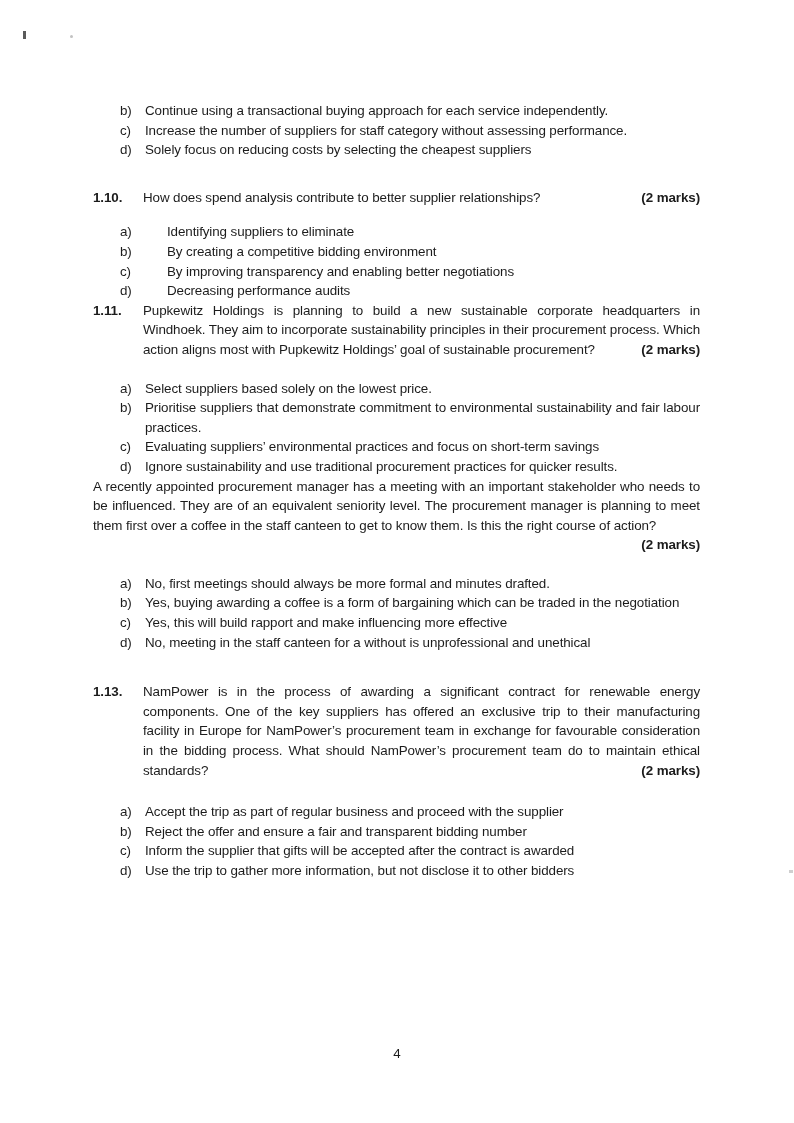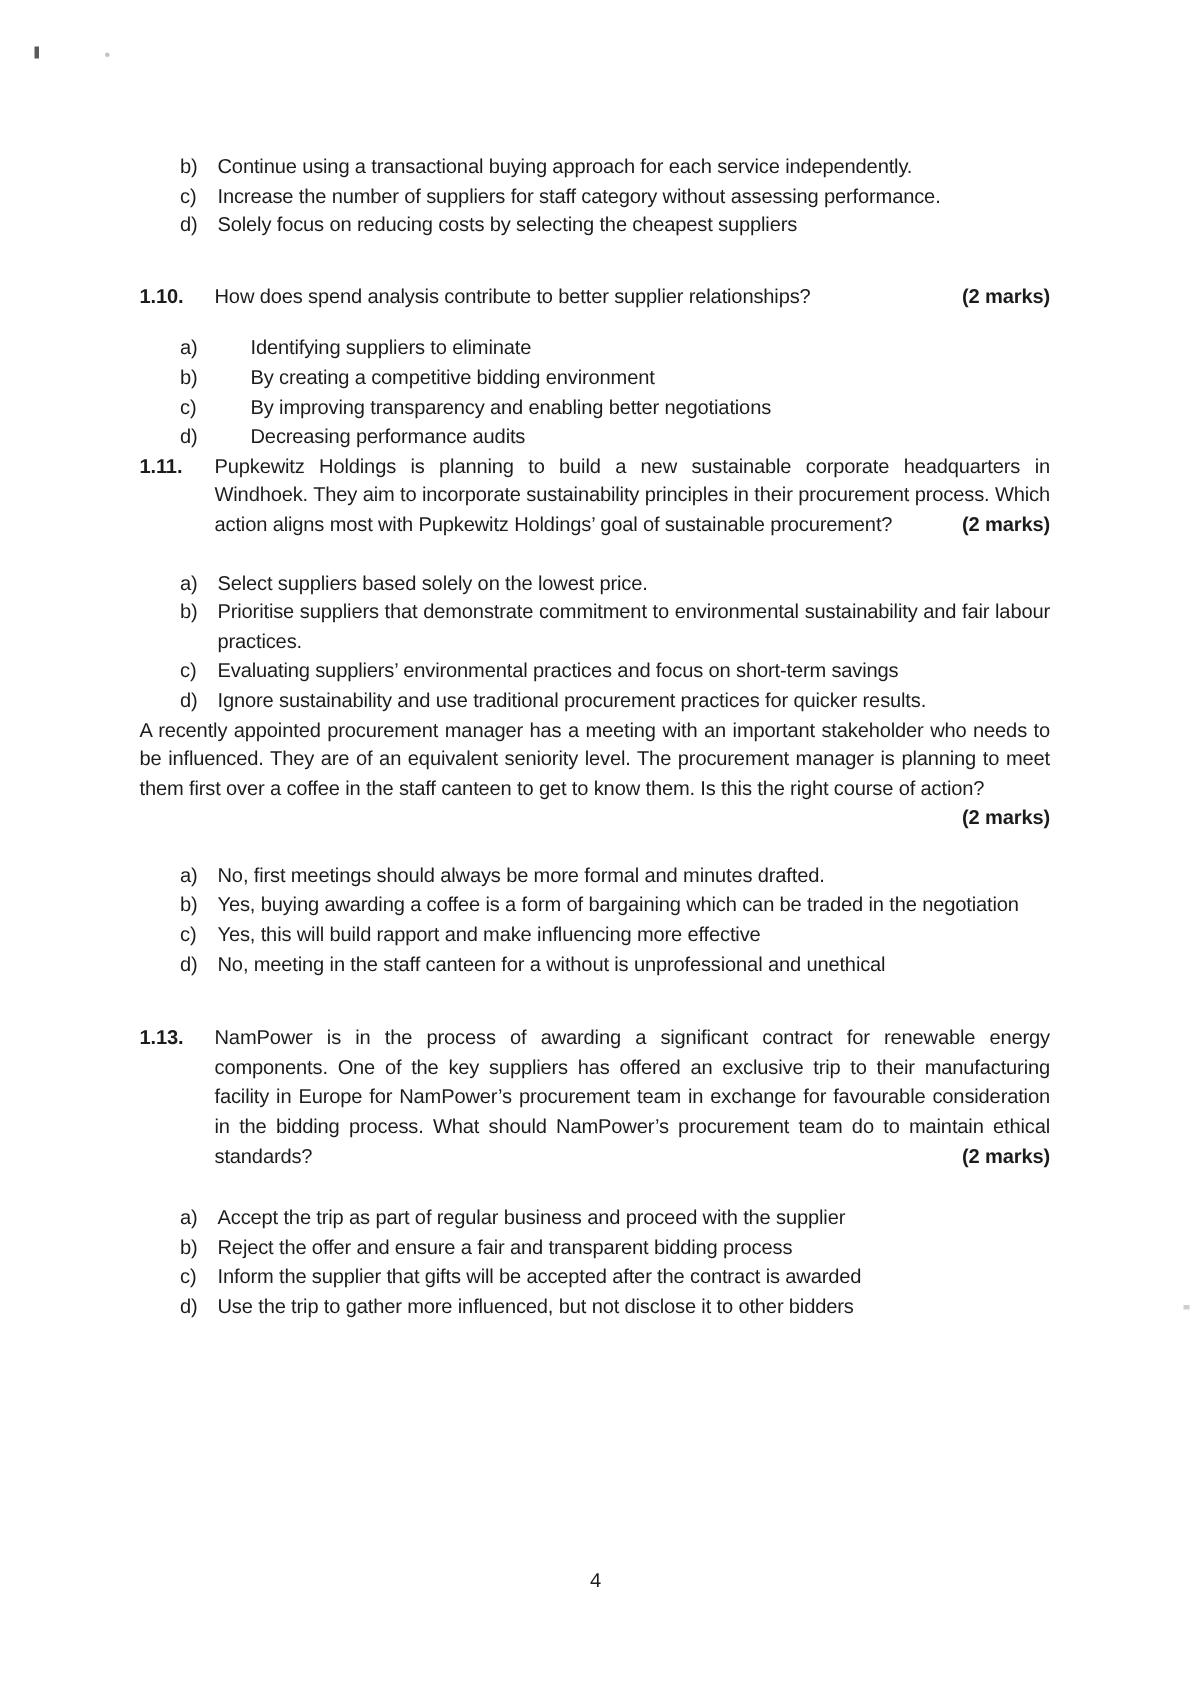--- a/index.html
+++ b/index.html
@@ -175,29 +175,29 @@
           <span class="marks">(2 marks)</span>
         </div>
       </div>
       <div class="options q-opts">
         <div class="opt-row">
           <span class="opt-letter">a)</span>
           <span class="opt-text">Accept the trip as part of regular business and proceed with the supplier</span>
         </div>
         <div class="opt-row">
           <span class="opt-letter">b)</span>
-          <span class="opt-text">Reject the offer and ensure a fair and transparent bidding process</span>
+          <span class="opt-text">Reject the offer and ensure a fair and transparent bidding number</span>
         </div>
         <div class="opt-row">
           <span class="opt-letter">c)</span>
           <span class="opt-text">Inform the supplier that gifts will be accepted after the contract is awarded</span>
         </div>
         <div class="opt-row">
           <span class="opt-letter">d)</span>
-          <span class="opt-text">Use the trip to gather more influenced, but not disclose it to other bidders</span>
+          <span class="opt-text">Use the trip to gather more information, but not disclose it to other bidders</span>
         </div>
       </div>
     </section>
 
   </div>
 
   <div class="page-footer">4</div>
 </div>
 
 </body></html>

